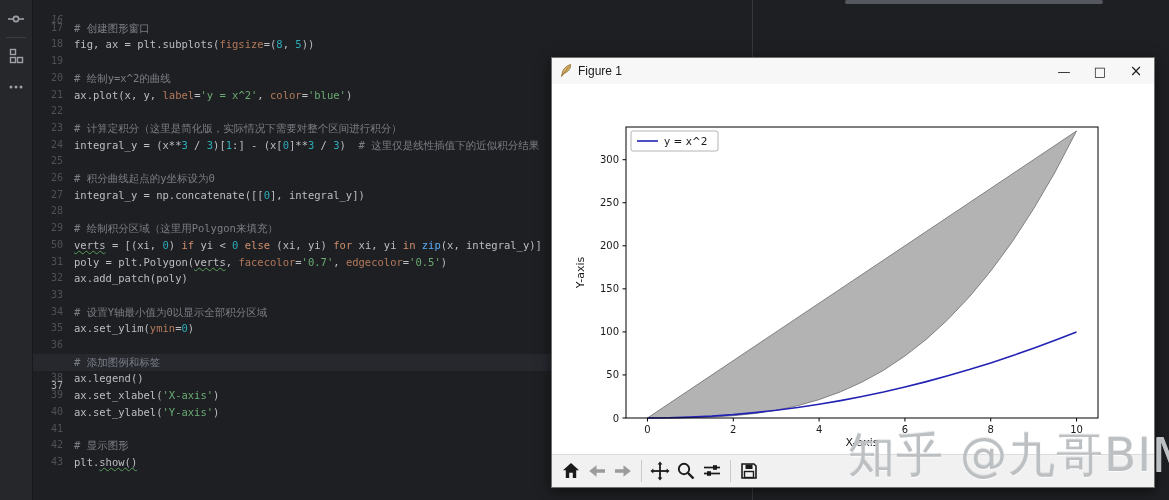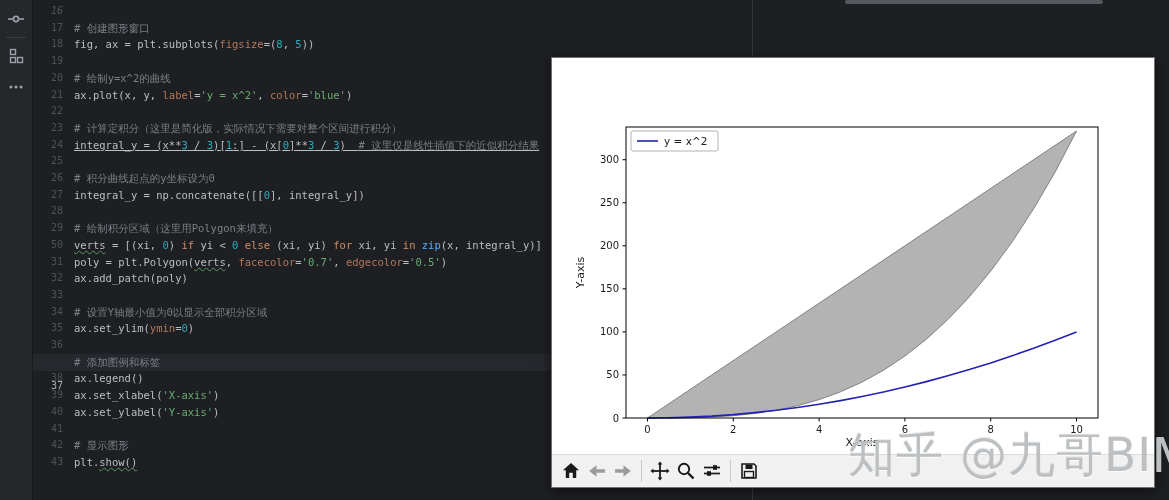--- a/index.html
+++ b/index.html
@@ -73,21 +73,21 @@
         <circle cx="4" cy="9" r="1.5" fill="#9da0a8"></circle>
           <circle cx="9" cy="9" r="1.5" fill="#9da0a8"></circle>
           <circle cx="14" cy="9" r="1.5" fill="#9da0a8"></circle>
       </svg>
     </div>
   </div>
 
   <div id="editor">
     <div id="cur-line" style="top: 353.7px;"></div>
     <div id="gutter">
-        <div class="gut" style="top: 3px; font-style: italic;">16</div>
+        <div class="gut" style="top: 12px; font-style: italic;">16</div>
         <div class="gut" style="top: 19.7px;">17</div>
         <div class="gut" style="top: 36.4px;">18</div>
         <div class="gut" style="top: 53.1px;">19</div>
         <div class="gut" style="top: 69.8px;">20</div>
         <div class="gut" style="top: 86.5px;">21</div>
         <div class="gut" style="top: 103.2px;">22</div>
         <div class="gut" style="top: 119.9px;">23</div>
         <div class="gut" style="top: 136.6px;">24</div>
         <div class="gut" style="top: 153.3px;">25</div>
         <div class="gut" style="top: 170px;">26</div>
@@ -111,21 +111,21 @@
       </div>
     <div id="code-lines">
         <div class="cl" style="top: 3px;"></div>
         <div class="cl" style="top: 19.7px;"><span class="com"># 创建图形窗口</span></div>
         <div class="cl" style="top: 36.4px;"><span>fig, ax = plt.subplots(</span><span class="kwarg">figsize</span><span>=(</span><span class="num">8</span><span>, </span><span class="num">5</span><span>))</span></div>
         <div class="cl" style="top: 53.1px;"></div>
         <div class="cl" style="top: 69.8px;"><span class="com"># 绘制y=x^2的曲线</span></div>
         <div class="cl" style="top: 86.5px;"><span>ax.plot(x, y, </span><span class="kwarg">label</span><span>=</span><span class="str">'y = x^2'</span><span>, </span><span class="kwarg">color</span><span>=</span><span class="str">'blue'</span><span>)</span></div>
         <div class="cl" style="top: 103.2px;"></div>
         <div class="cl" style="top: 119.9px;"><span class="com"># 计算定积分（这里是简化版，实际情况下需要对整个区间进行积分）</span></div>
-        <div class="cl" style="top: 136.6px; text-decoration: underline;"><span>integral_y = (x**</span><span class="num">3</span><span> / </span><span class="num">3</span><span>)[</span><span class="num">1</span><span>:] - (x[</span><span class="num">0</span><span>]**</span><span class="num">3</span><span> / </span><span class="num">3</span><span>)  </span><span class="com"># 这里仅是线性插值下的近似积分结果</span></div>
+        <div class="cl" style="top: 136.6px;"><span>integral_y = (x**</span><span class="num">3</span><span> / </span><span class="num">3</span><span>)[</span><span class="num">1</span><span>:] - (x[</span><span class="num">0</span><span>]**</span><span class="num">3</span><span> / </span><span class="num">3</span><span>)  </span><span class="com"># 这里仅是线性插值下的近似积分结果</span></div>
         <div class="cl" style="top: 153.3px;"></div>
         <div class="cl" style="top: 170px; text-align: center;"><span class="com"># 积分曲线起点的y坐标设为0</span></div>
         <div class="cl" style="top: 186.7px;"><span>integral_y = np.concatenate([[</span><span class="num">0</span><span>], integral_y])</span></div>
         <div class="cl" style="top: 203.4px;"></div>
         <div class="cl" style="top: 220.1px;"><span class="com"># 绘制积分区域（这里用Polygon来填充）</span></div>
         <div class="cl" style="top: 236.8px;"><span class="sq">verts</span><span> = [(xi, </span><span class="num">0</span><span>) </span><span class="kw">if</span><span> yi &lt; </span><span class="num">0</span><span> </span><span class="kw">else</span><span> (xi, yi) </span><span class="kw">for</span><span> xi, yi </span><span class="kw">in</span><span> </span><span class="builtin">zip</span><span>(x, integral_y)]</span></div>
         <div class="cl" style="top: 253.5px;"><span>poly = plt.Polygon(</span><span class="sq">verts</span><span>, </span><span class="kwarg">facecolor</span><span>=</span><span class="str">'0.7'</span><span>, </span><span class="kwarg">edgecolor</span><span>=</span><span class="str">'0.5'</span><span>)</span></div>
         <div class="cl" style="top: 270.2px;"><span>ax.add_patch(poly)</span></div>
         <div class="cl" style="top: 286.9px;"></div>
         <div class="cl" style="top: 303.6px;"><span class="com"># 设置Y轴最小值为0以显示全部积分区域</span></div>
@@ -138,20 +138,32 @@
         <div class="cl" style="top: 420.5px;"></div>
         <div class="cl" style="top: 437.2px;"><span class="com"># 显示图形</span></div>
         <div class="cl" style="top: 453.9px;"><span>plt.</span><span class="sq">show()</span></div>
       </div>
   </div>
 
   <div id="pane-divider"></div>
   <div id="hscrollbar"></div>
 
   <div id="fig-window">
+    <div id="fig-titlebar">
+      <span id="fig-app-icon">
+        <svg width="14" height="15" viewBox="0 0 14 15">
+          <path d="M11.5 1.5 C8 2.5 4.5 5.5 3.5 9 L2.5 13.5 L4.5 10.5 C7.5 10 10.5 7 11.5 4 Z" fill="#d9b36a" stroke="#8a6a2f" stroke-width="0.8"></path>
+          <line x1="3" y1="13" x2="10" y2="3.5" stroke="#8a6a2f" stroke-width="0.7"></line>
+        </svg>
+      </span>
+      <span id="fig-title">Figure 1</span>
+      <span class="winbtn" id="btn-min">—</span>
+      <span class="winbtn" id="btn-max">□</span>
+      <span class="winbtn" id="btn-close" style="font-size:15px;">×</span>
+    </div>
 
     <div id="fig-canvas">
       <svg id="plot-svg" width="602" height="370" viewBox="0 0 602 370">
           <path d="M95.5,334.0 L116.9,334.0 L138.4,333.7 L159.8,333.0 L181.3,331.7 L202.7,329.5 L224.2,326.3 L245.6,321.7 L267.1,315.6 L288.5,307.8 L310.0,298.1 L331.5,286.3 L352.9,272.0 L374.4,255.2 L395.8,235.6 L417.3,212.9 L438.7,187.1 L460.2,157.8 L481.6,124.8 L503.1,88.0 L524.5,47.0 Z" fill="#b3b3b3" stroke="#808080" stroke-width="1"></path>
           <path d="M95.5,334.0 L116.9,333.8 L138.4,333.1 L159.8,332.1 L181.3,330.6 L202.7,328.6 L224.2,326.3 L245.6,323.5 L267.1,320.2 L288.5,316.6 L310.0,312.5 L331.5,308.0 L352.9,303.0 L374.4,297.6 L395.8,291.8 L417.3,285.6 L438.7,278.9 L460.2,271.8 L481.6,264.3 L503.1,256.3 L524.5,247.9" fill="none" stroke="#2222b4" stroke-width="1.6"></path>
           <rect x="74" y="43" width="472" height="291" fill="none" stroke="#000000" stroke-width="1"></rect>
           <line x1="95.45454545454545" y1="334" x2="95.45454545454545" y2="337.5" stroke="#000000" stroke-width="1"></line>
           <text x="95.45454545454545" y="349" text-anchor="middle" fill="#1a1a1a" font-family="DejaVu Sans, sans-serif" font-size="10px">0</text>
           <line x1="181.27272727272725" y1="334" x2="181.27272727272725" y2="337.5" stroke="#000000" stroke-width="1"></line>
           <text x="181.27272727272725" y="349" text-anchor="middle" fill="#1a1a1a" font-family="DejaVu Sans, sans-serif" font-size="10px">2</text>

